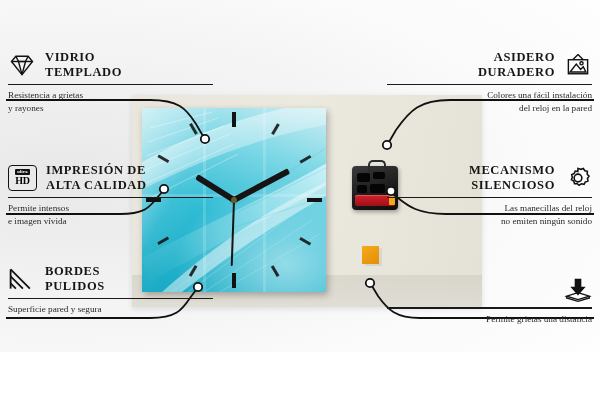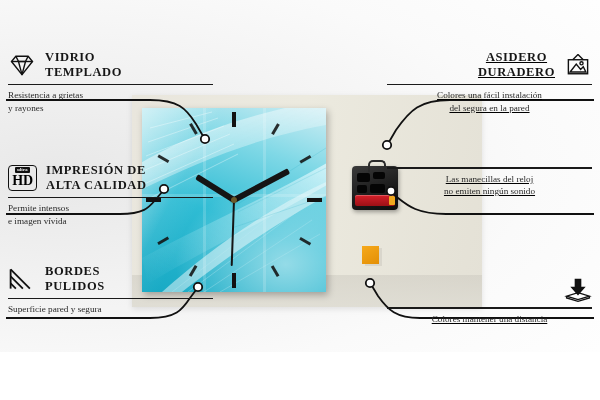--- a/index.html
+++ b/index.html
@@ -67,38 +67,38 @@
   }
   .battery-tip{position:absolute;right:0;top:1px;width:6px;height:9px;background:#f0a81e;border-radius:1px;}
   .spacer{
     position:absolute;left:362px;top:246px;width:17px;height:18px;
     background:linear-gradient(150deg,#f6a91b,#e38f06);
     box-shadow:3px 2px 0 rgba(215,212,202,.9);
   }
   
   .callout{position:absolute;width:205px;}
   .callout.left{left:8px;text-align:left;}
-  .callout.right{right:8px;text-align:center;text-decoration:underline;}
+  .callout.right{right:8px;text-align:right;}
   .co-head{display:flex;align-items:center;gap:9px;}
   .callout.right .co-head{flex-direction:row-reverse;}
   .co-title{
     font-size:12.5px;font-weight:bold;letter-spacing:.6px;color:#161616;
     line-height:1.18;text-transform:uppercase;
   }
   .co-rule{height:1.6px;background:#1a1a1a;margin:4px 0 4px 0;width:100%;}
   .co-desc{font-size:9.2px;color:#2a2a2a;line-height:1.35;}
   .co-icon{width:28px;height:26px;flex:0 0 28px;color:#111;}
   .co-icon svg{width:100%;height:100%;display:block;}
   .hdbox{
     width:27px;height:24px;border:1.8px solid #111;border-radius:4px;
     display:flex;flex-direction:column;align-items:center;justify-content:center;
     line-height:1;flex:0 0 27px;
   }
   .hdbox .u{font-size:4.6px;font-weight:bold;background:#111;color:#fff;padding:.5px 2px;border-radius:1px;letter-spacing:.2px;}
-  .hdbox .h{font-size:14px;font-weight:bold;letter-spacing:-.3px;margin-top:1px;}
+  .hdbox .h{font-size:10px;font-weight:bold;letter-spacing:-.3px;margin-top:1px;}
   .leaders{position:absolute;inset:0;pointer-events:none;}
 </style>
 </head>
 <body>
 
 <div class="stage">
 
   <div class="photo">
     <div class="photo-floor"></div>
 
@@ -279,25 +279,39 @@
           </svg>
       </span>
       <span class="co-title">
         <span>ASIDERO</span><br>
         <span>DURADERO</span>
       </span>
     </div>
     <div class="co-rule"></div>
     <div class="co-desc">
       <span>Colores una fácil instalación</span><br>
-      <span>del segura en la pared</span>
+      <span>del reloj en la pared</span>
     </div>
   </div>
 
   <div class="callout right" style="top:163px;">
+    <div class="co-head">
+      <span class="co-icon">
+        <svg viewBox="0 0 32 28">
+            <g fill="none" stroke="currentColor" stroke-width="1.8">
+          <path d="M16,3 l3.4,1.1 2.6,-1.0 1.9,2.7 2.8,0.6 -0.2,3.3 2.1,2.1 -1.8,2.8 0.6,2.8 -3.1,1.2 -1.4,2.6 -3.1,-0.6 -2.6,1.8 -2.3,-2.1 -2.9,0.2 -0.9,-3.0 -2.6,-1.5 1.0,-3.0 -0.7,-2.8 2.8,-1.4 1.2,-2.7 3.0,0.5 Z"></path>
+          <circle cx="16" cy="14" r="4.4"></circle>
+        </g>
+          </svg>
+      </span>
+      <span class="co-title">
+        <span>MECANISMO</span><br>
+        <span>SILENCIOSO</span>
+      </span>
+    </div>
     <div class="co-rule"></div>
     <div class="co-desc">
       <span>Las manecillas del reloj</span><br>
       <span>no emiten ningún sonido</span>
     </div>
   </div>
 
   <div class="callout right" style="top:277px;">
     <div class="co-head">
       <span class="co-icon">
@@ -305,17 +319,17 @@
             <g fill="none" stroke="currentColor" stroke-width="1.6">
           <path d="M13,2 L19,2 L19,11 L23,11 L16,19 L9,11 L13,11 Z" fill="currentColor"></path>
           <path d="M16,17 L29,21 L16,25 L3,21 Z"></path>
           <path d="M3,21 L3,23 L16,27 L29,23 L29,21"></path>
         </g>
           </svg>
       </span>
     </div>
     <div class="co-rule"></div>
     <div class="co-desc">
-      <span>Colores mantener una distancia</span><br>
+      <span>Permite grietas una distancia</span><br>
     </div>
   </div>
 
 </div>
 
 </body></html>

